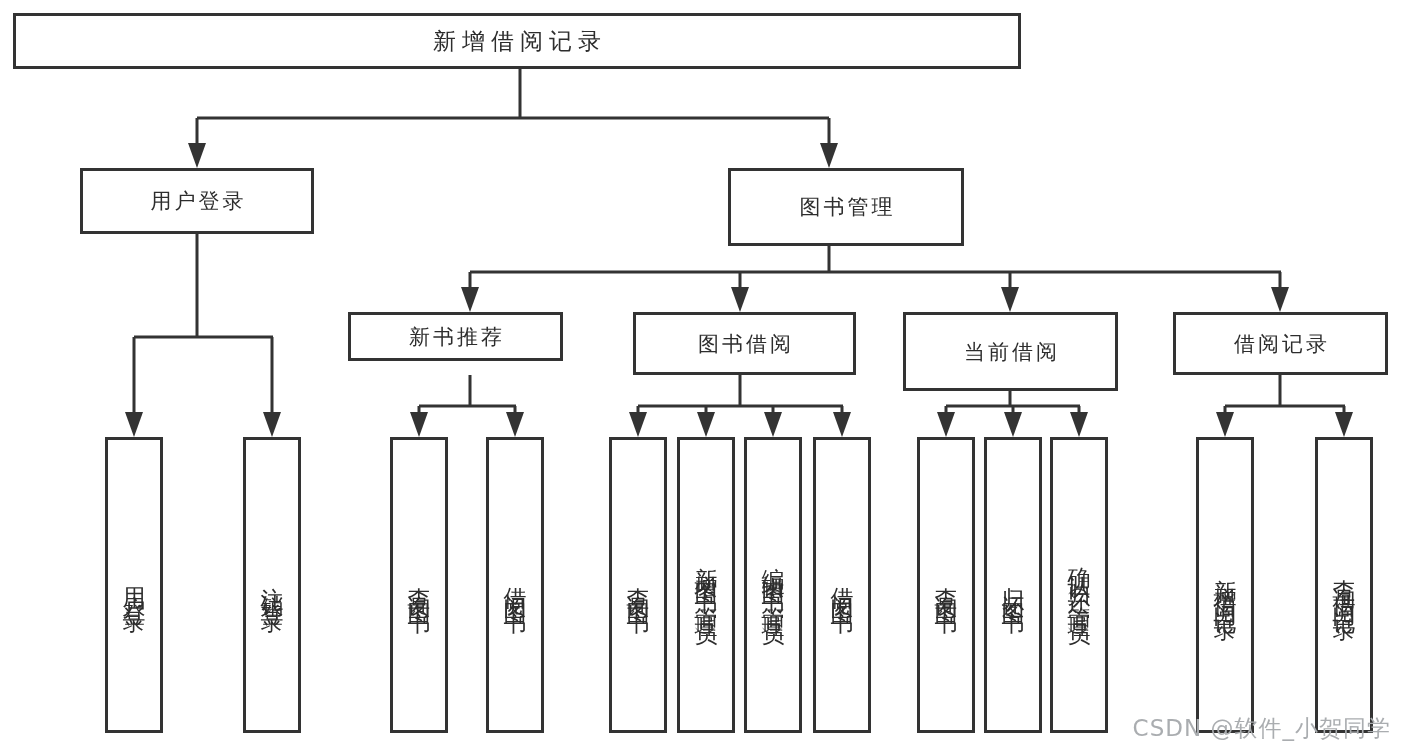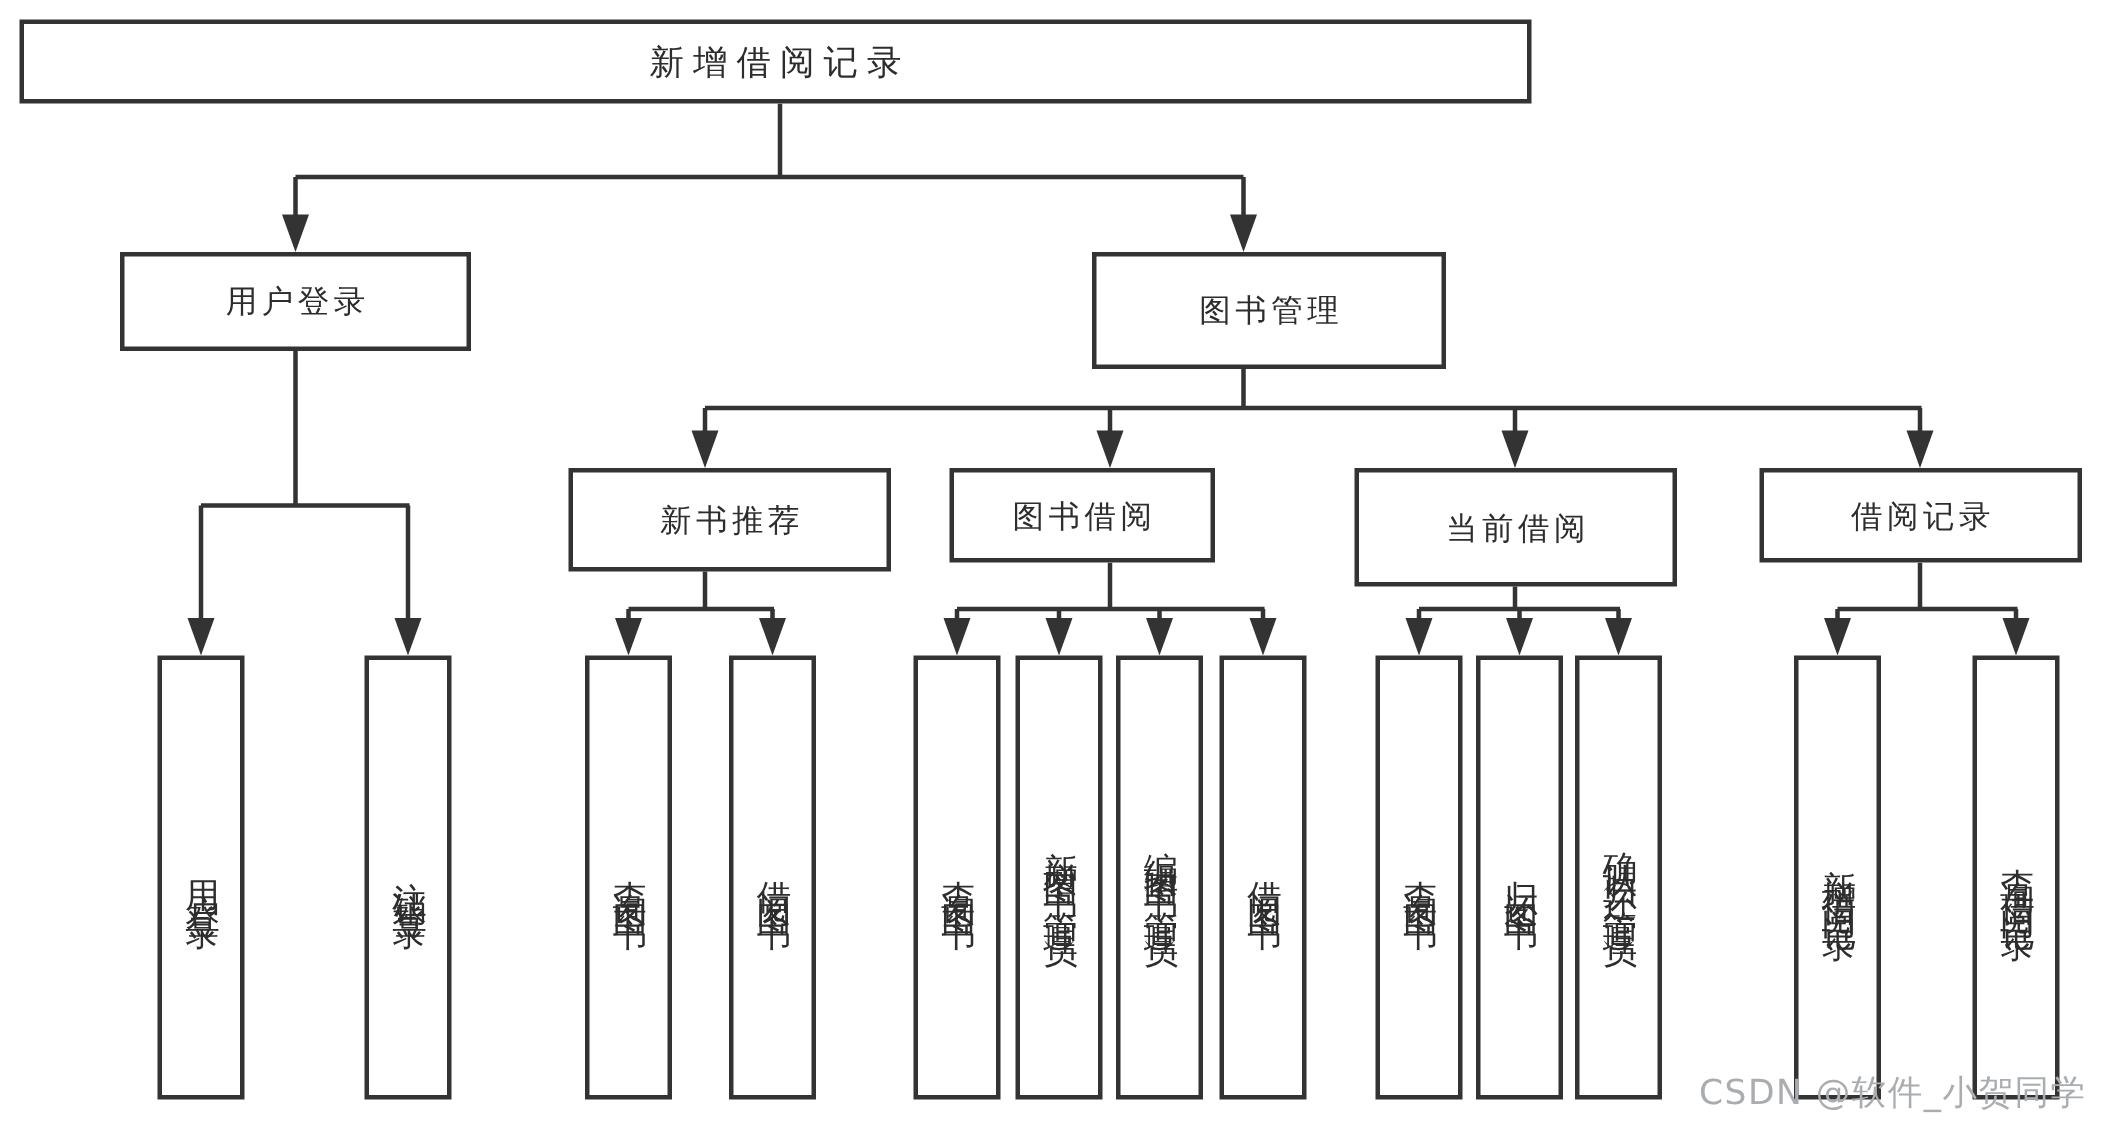--- a/index.html
+++ b/index.html
@@ -110,24 +110,24 @@
     <span>新增借阅记录</span>
   </div>
 
   <div class="box h" style="left:80px;top:168px;width:234px;height:66px">
     <span>用户登录</span>
   </div>
   <div class="box h" style="left:728px;top:168px;width:236px;height:78px">
     <span>图书管理</span>
   </div>
 
-  <div class="box h" style="left:379px;top:312px;width:215px;height:69px">
+  <div class="box h" style="left:348px;top:312px;width:215px;height:49px">
     <span>新书推荐</span>
   </div>
-  <div class="box h" style="left:633px;top:312px;width:177px;height:63px">
+  <div class="box h" style="left:633px;top:312px;width:223px;height:63px">
     <span>图书借阅</span>
   </div>
   <div class="box h" style="left:903px;top:312px;width:215px;height:79px">
     <span>当前借阅</span>
   </div>
   <div class="box h" style="left:1173px;top:312px;width:215px;height:63px">
     <span>借阅记录</span>
   </div>
 
   <div class="box v" style="left:105px;top:437px;width:58px;height:296px">

